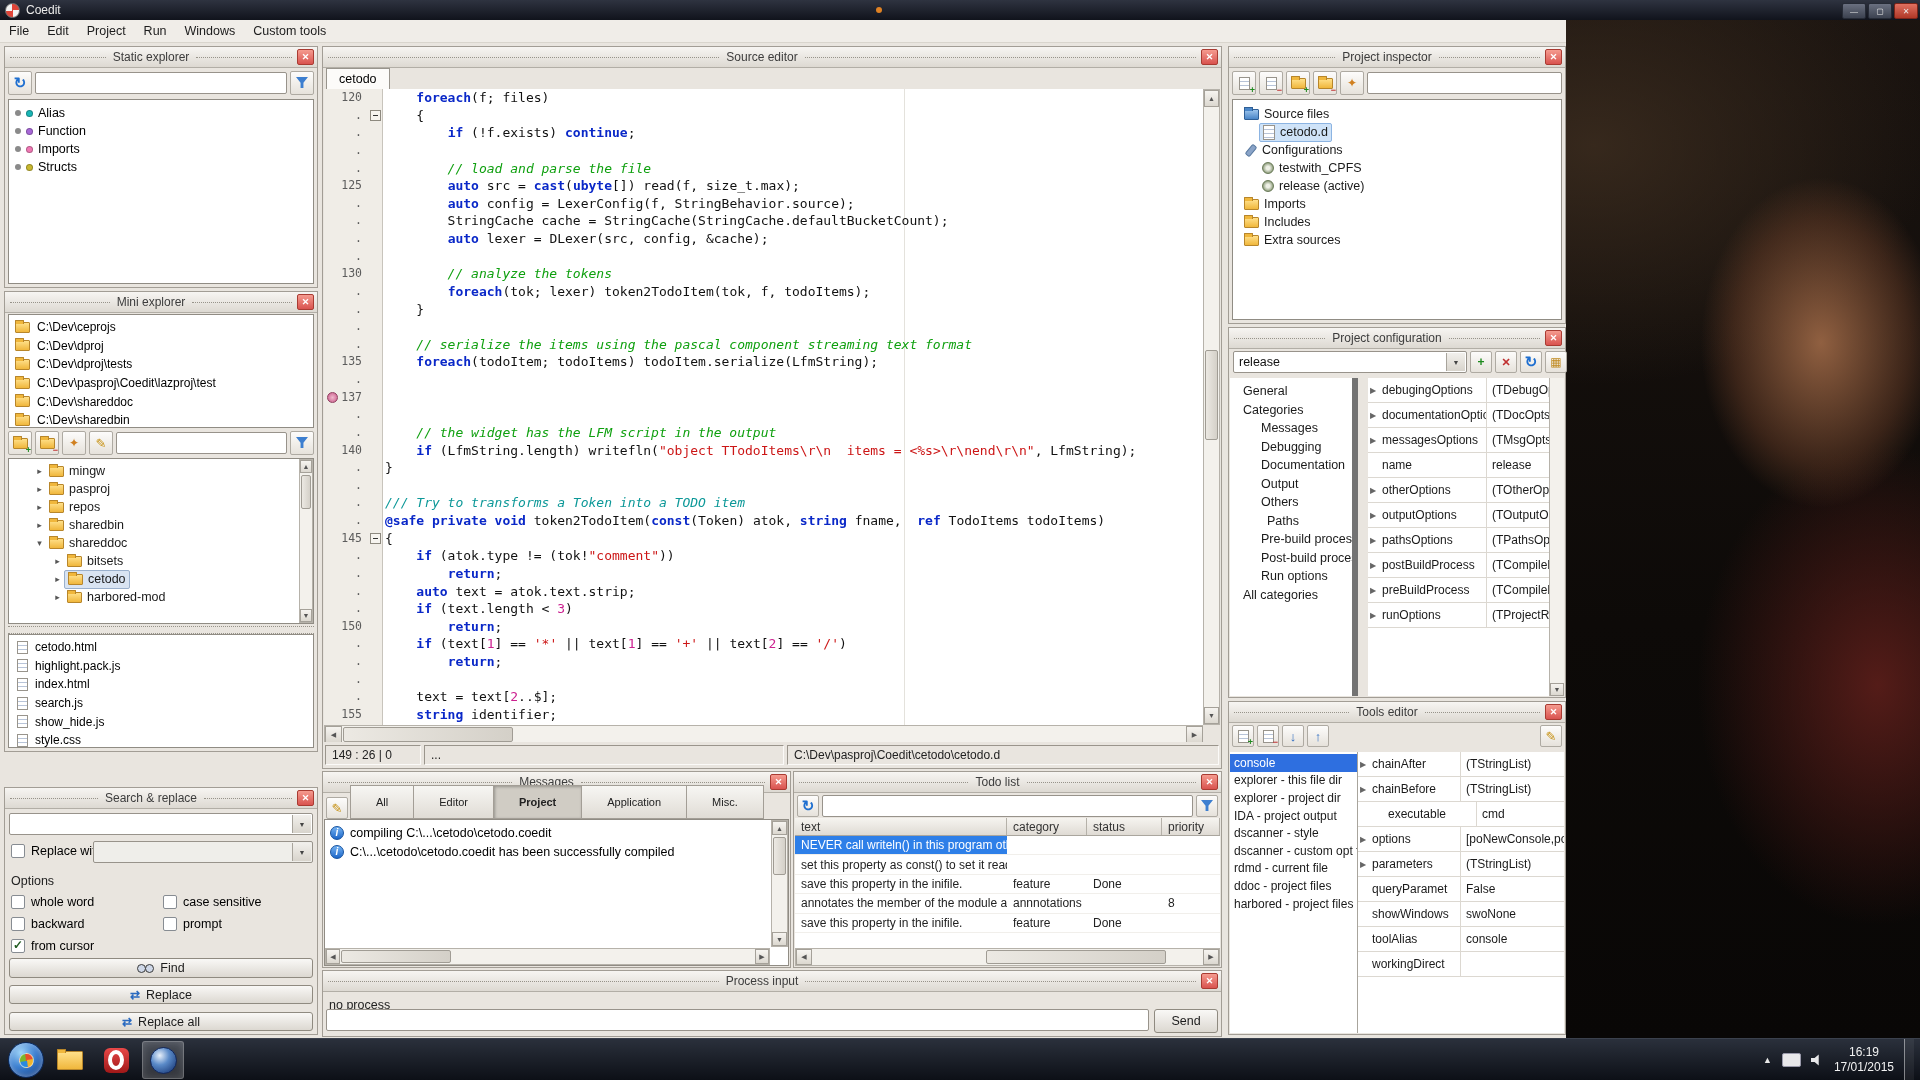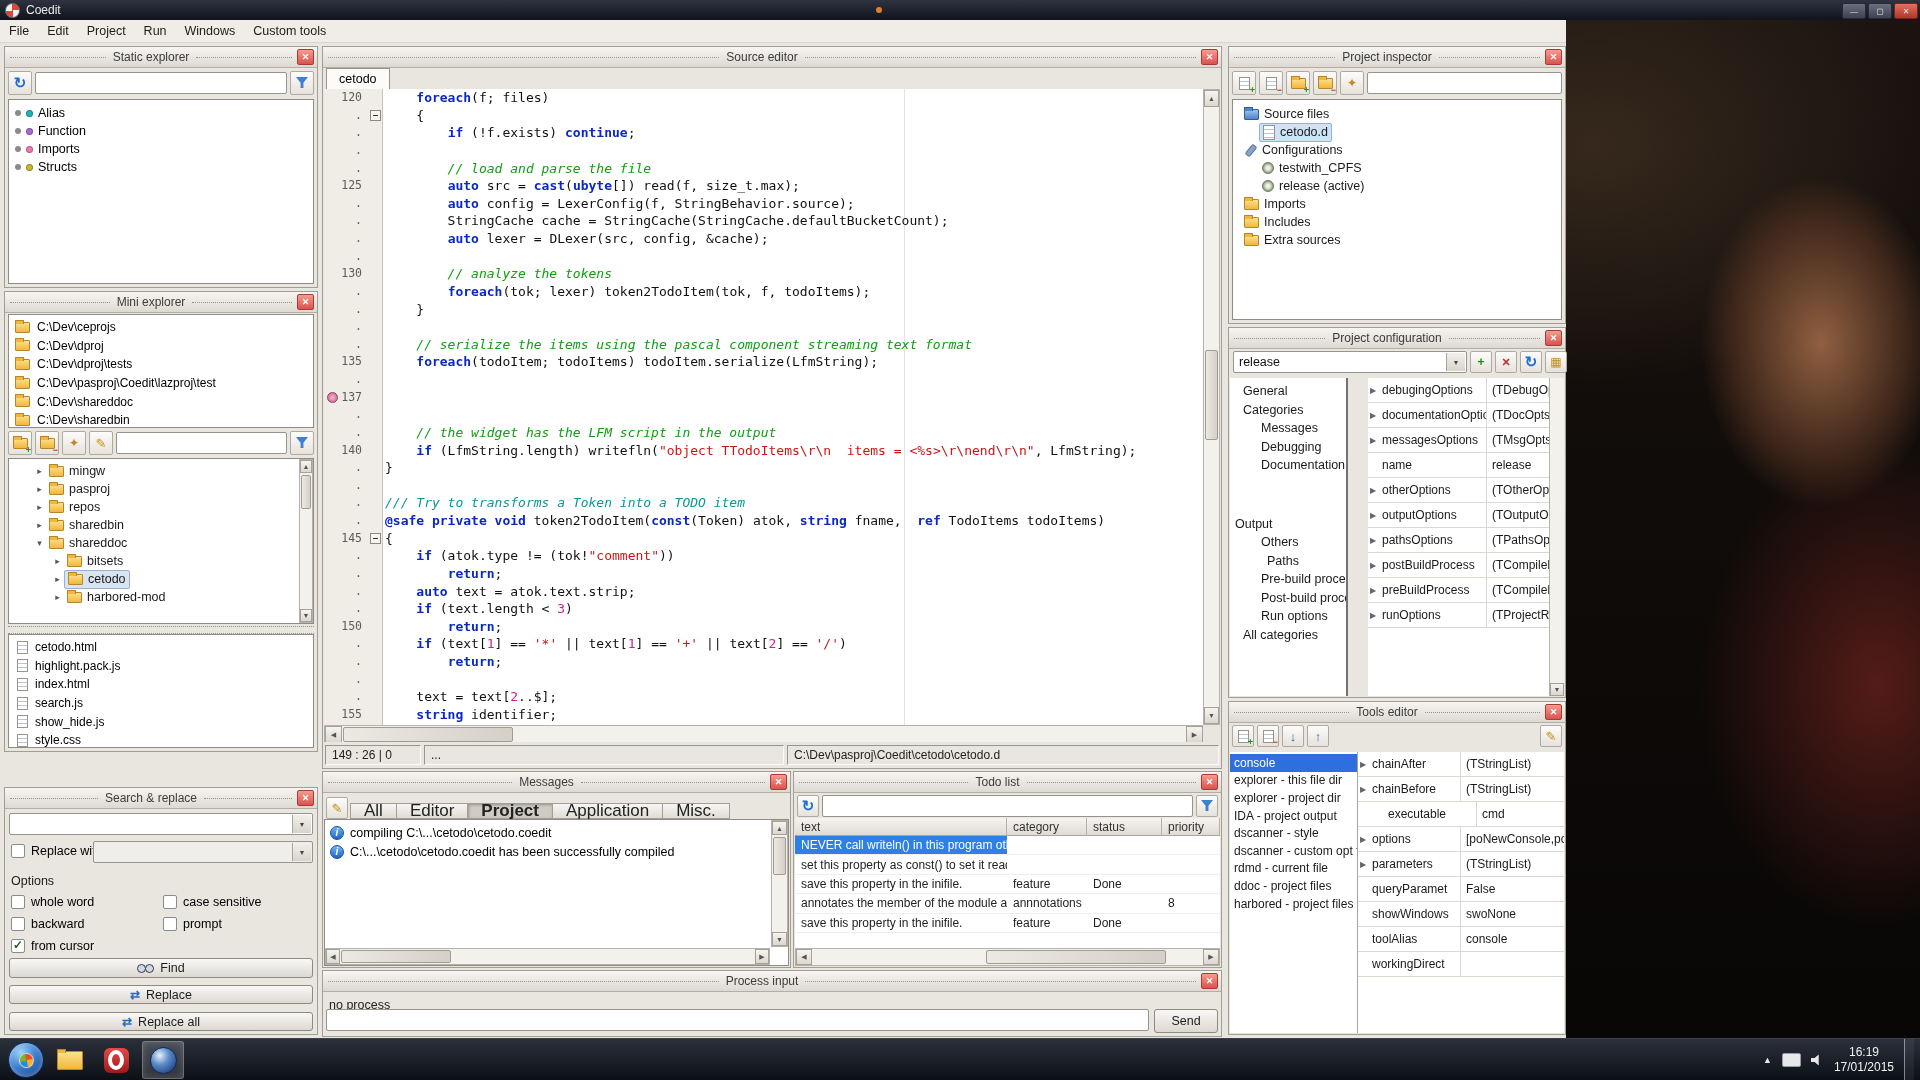--- a/index.html
+++ b/index.html
@@ -145,21 +145,21 @@
   .sth{position:absolute;background:linear-gradient(90deg,#ece9e3,#d4d0c8);border:1px solid #a09c94;border-radius:2px;box-sizing:border-box}
   #edvsb{right:1px;top:42px;width:17px;height:636px}
   #edhsb{left:1px;top:678px;width:880px;height:19px}
   .corner{position:absolute;right:1px;top:678px;width:17px;height:19px;background:#e9e5df}
   #edstatus{position:absolute;left:0;right:0;bottom:0;height:26px;background:#e9e5df;display:flex;align-items:center;padding:2px;box-sizing:border-box;gap:3px}
   .stcell{height:20px;border:1px solid;border-color:#9a958c #fbfaf8 #fbfaf8 #9a958c;font-size:12px;display:flex;align-items:center;padding-left:6px;box-sizing:border-box;color:#222;white-space:nowrap;overflow:hidden}
   .stc0{width:96px;flex:none}.stc1{width:360px;flex:none}.stc2{flex:1}
 
   
   #msgbar{position:absolute;left:3px;top:23px;height:24px;display:flex;align-items:flex-end}
-  .mtab{height:16px;padding:0 13px;background:linear-gradient(#f7f6f3,#e0dcd5);border:1px solid #a39e96;font-size:17px;display:flex;align-items:center;margin-left:-1px;box-sizing:border-box;color:#222}
+  .mtab{height:34px;padding:0 25px;background:linear-gradient(#f7f6f3,#e0dcd5);border:1px solid #a39e96;font-size:11px;display:flex;align-items:center;margin-left:-1px;box-sizing:border-box;color:#222}
   .mtab.on{background:#d0ccc4;box-shadow:inset 1px 1px 3px rgba(0,0,0,.28);font-weight:bold}
   #msglist{left:1px;right:1px;top:47px;bottom:1px;padding-top:3px}
   .msgrow{display:flex;align-items:center;height:19px;padding-left:5px;font-size:12.5px;gap:6px;white-space:nowrap}
   #msgvsb{right:2px;top:48px;width:17px;bottom:20px}
   #msghsb{left:2px;bottom:2px;height:17px;right:20px}
 
   
   #todobar{left:3px;right:3px;top:23px}
   #todohead{position:absolute;left:1px;right:1px;top:46px;height:18px;display:flex;background:linear-gradient(#f6f4f0,#dfdbd4);border-bottom:1px solid #aaa69e;box-sizing:border-box}
   .thc{border-right:1px solid #b5b1a9;font-size:12px;display:flex;align-items:center;padding-left:6px;box-sizing:border-box;color:#333}
@@ -175,21 +175,21 @@
   #procrow{position:absolute;left:3px;right:3px;bottom:3px;height:24px;display:flex;gap:5px}
   #sendbtn{position:relative;width:64px;height:24px;flex:none}
 
   
   #insptbar{left:3px;right:3px;top:24px}
   #insptree{left:3px;right:3px;top:52px;bottom:3px;padding-top:5px}
 
   
   #cfgbar{left:4px;right:4px;top:23px}
   #cfgcombo{width:234px;flex:none}
-  #cfgtree{left:1px;top:50px;width:118px;bottom:1px;background:#fff;border-right:2px solid #737373;position:absolute;overflow:hidden;padding-top:4px;box-sizing:border-box}
+  #cfgtree{left:1px;top:50px;width:128px;bottom:1px;background:#fff;border-right:6px solid #737373;position:absolute;overflow:hidden;padding-top:4px;box-sizing:border-box}
   #cfggrid{position:absolute;left:139px;top:50px;right:15px;bottom:1px;background:#fff;overflow:hidden}
   #cfgsb{position:absolute;right:1px;top:50px;width:14px;bottom:1px;background:#f3f1ec;border-left:1px solid #b6b2aa}
   #cfgtree .trow{height:18.5px}
   .pgrow{display:flex;align-items:center;height:25px;border-bottom:1px solid #dcd8d1;box-sizing:border-box}
   .pgexp{width:12px;font-size:8px;color:#666;padding-left:2px;flex:none}
   .pgname{font-size:12px;color:#1a1a1a;border-right:1px solid #dcd8d1;height:100%;display:flex;align-items:center;overflow:hidden;white-space:nowrap;flex:none}
   .pgval{flex:1;font-size:12px;color:#1a1a1a;padding-left:5px;overflow:hidden;white-space:nowrap}
 
   
   #toolbar2{left:3px;right:3px;top:23px}
@@ -784,21 +784,21 @@
       </div>
       <div class="trow" style="padding-left: 26px;">
         <span class="lbl">Messages</span>
       </div>
       <div class="trow" style="padding-left: 26px;">
         <span class="lbl">Debugging</span>
       </div>
       <div class="trow" style="padding-left: 26px;">
         <span class="lbl">Documentation</span>
       </div>
-      <div class="trow" style=" margin-top: 40px;">
+      <div class="trow" style="padding-left: 26px;">
         <span class="lbl">Output</span>
       </div>
       <div class="trow" style="padding-left: 26px;">
         <span class="lbl">Others</span>
       </div>
       <div class="trow" style="padding-left: 32px; align-items: center;">
         <span class="lbl">Paths</span>
       </div>
       <div class="trow" style="padding-left: 26px;">
         <span class="lbl">Pre-build process</span>

